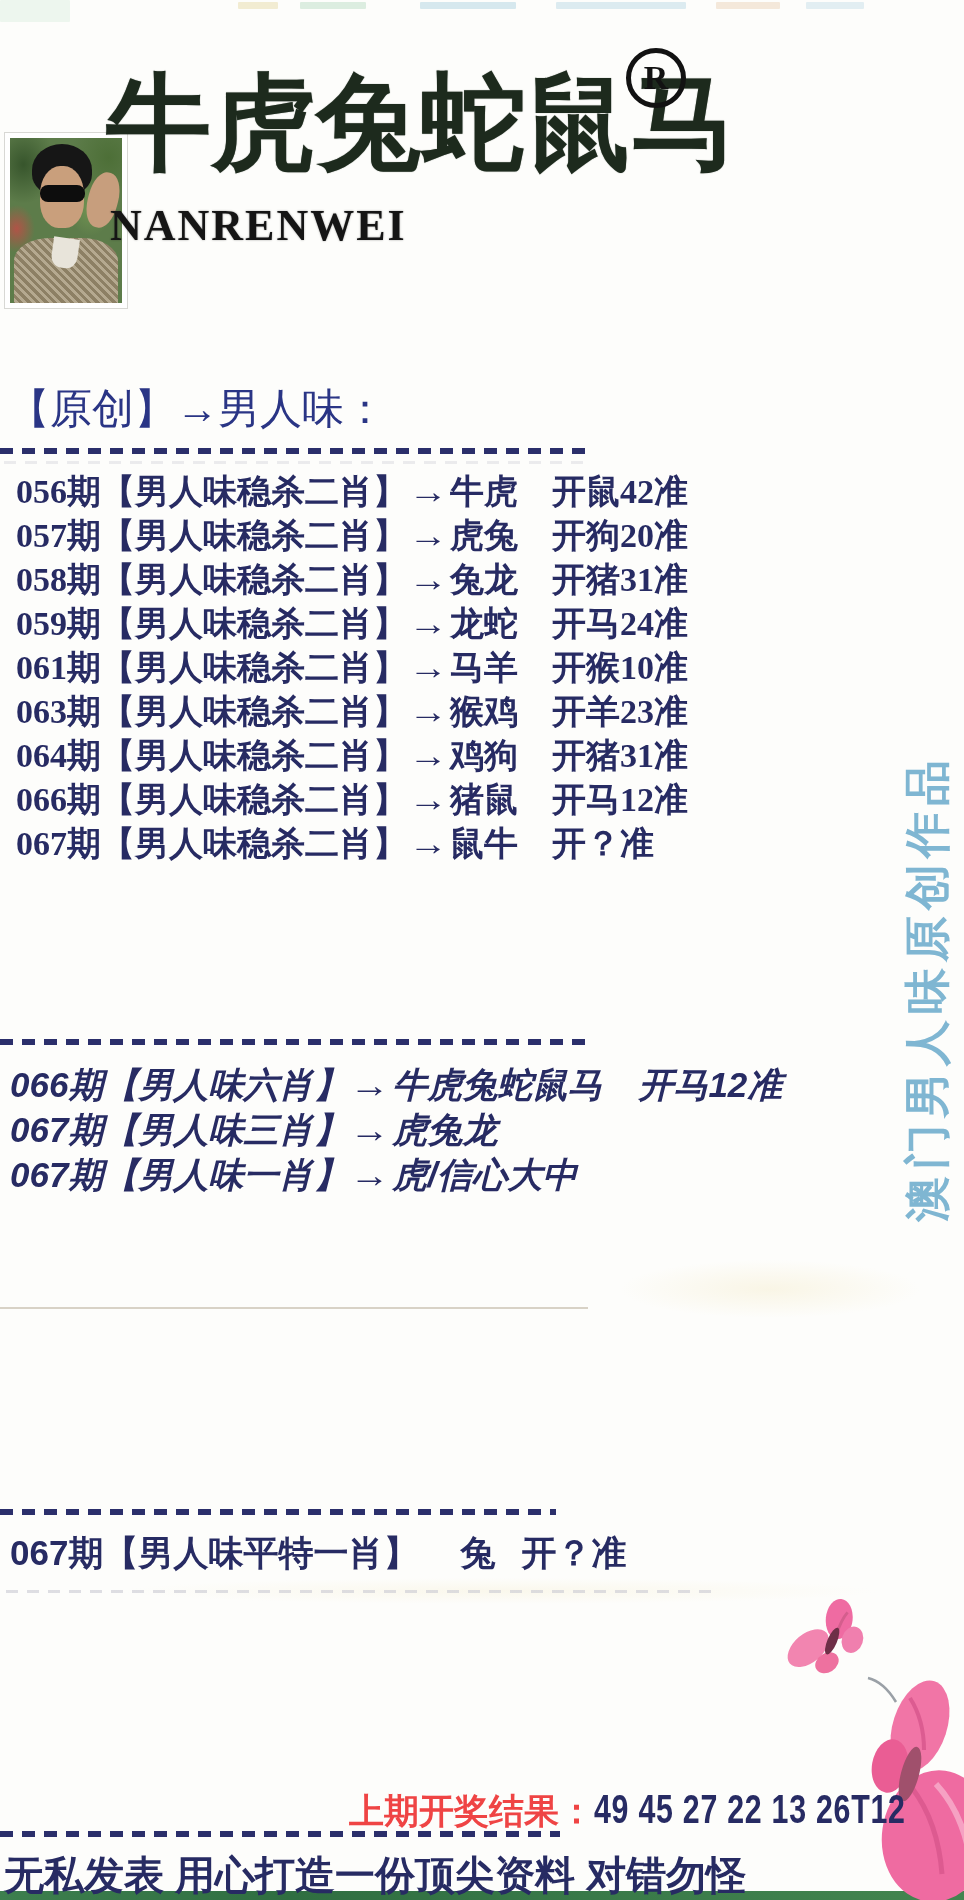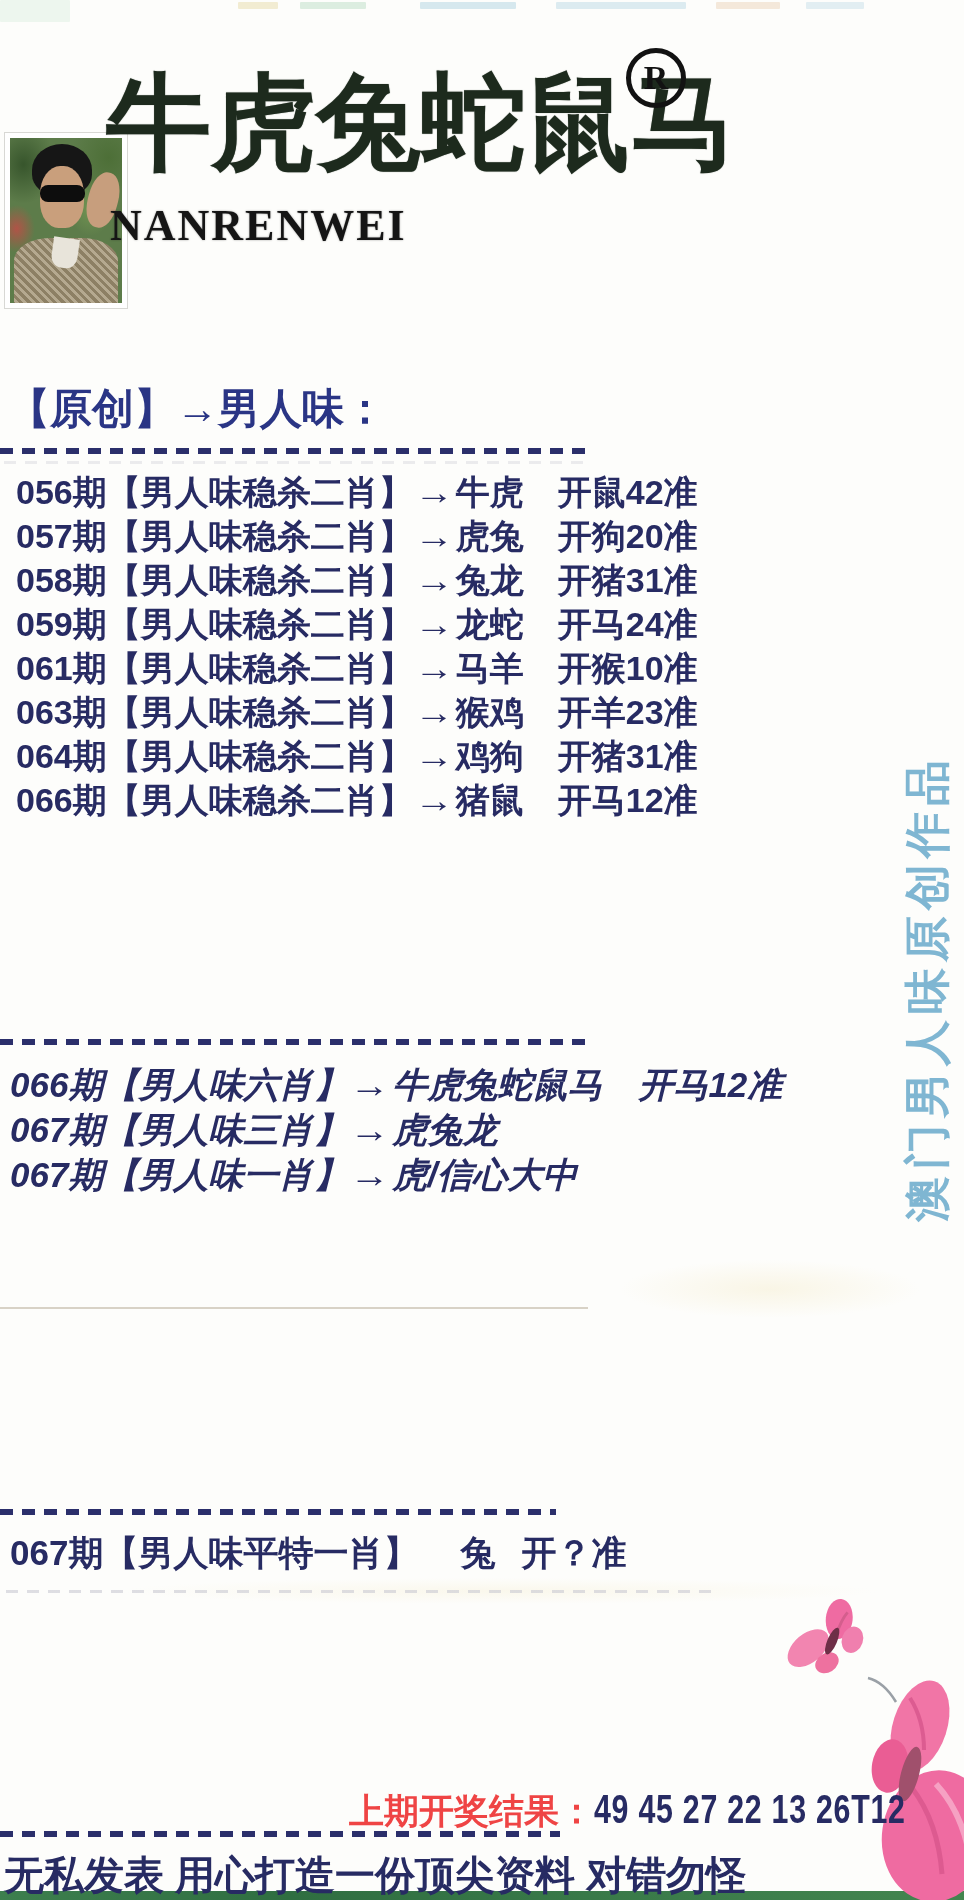--- a/index.html
+++ b/index.html
@@ -37,31 +37,31 @@
   .main-title{position:absolute;left:106px;top:55px;font-size:105px;font-weight:800;
     color:#1d2a1d;letter-spacing:0px;line-height:1.3;white-space:nowrap;
     text-shadow:0 0 1px rgba(20,35,20,.6);}
   .reg-mark{position:absolute;left:626px;top:48px;width:50px;height:50px;border:5px solid #121212;
     border-radius:50%;color:#121212;font-family:"Liberation Serif", serif;font-weight:700;
     font-size:34px;line-height:50px;text-align:center;}
   .sub-title{position:absolute;left:110px;top:200px;font-family:"Liberation Serif", serif;
     font-weight:700;font-size:44px;color:#151515;letter-spacing:2px;
     text-shadow:0 0 2px rgba(40,40,40,.45);}
   
-  .section-head{position:absolute;left:8px;top:381px;font-size:42px;font-weight:700;
+  .section-head{position:absolute;left:8px;top:381px;font-size:42px;font-weight:400;
     color:#2a3585;white-space:nowrap;}
   
   .dash-navy{position:absolute;height:6px;
     background:repeating-linear-gradient(90deg,#2b2f6b 0 13px,rgba(0,0,0,0) 13px 22px);}
   .dash-grey{position:absolute;height:3px;
     background:repeating-linear-gradient(90deg,#c9c9d2 0 12px,rgba(0,0,0,0) 12px 21px);}
   .line-faint{position:absolute;height:2px;background:#d8d2c6;}
   
   .list{position:absolute;white-space:nowrap;}
-  .row{height:44px;line-height:44px;font-size:34px;font-weight:700;color:#272b63;white-space:nowrap;}
+  .row{height:44px;line-height:44px;font-size:34px;font-weight:700;color:#272b63;white-space:nowrap;font-family:Liberation Serif, serif;}
   .row6{height:45px;line-height:45px;font-size:35px;font-weight:700;color:#272b63;white-space:nowrap;font-style:italic;}
   .arr{display:inline-block;font-weight:900;margin:0 5px 0 4px;transform:scaleX(1.15);}
   .pickw{display:inline-block;min-width:102px;}
   .res6{margin-left:36px;}
   .pingte-row{position:absolute;left:10px;top:1530px;font-size:35px;font-weight:700;
     color:#272b63;white-space:nowrap;}
   .pt-pick{margin-left:42px;}
   .pt-res{margin-left:26px;}
   
   .vwm{position:absolute;left:928px;top:988px;transform:translate(-50%,-50%) rotate(-90deg);
@@ -115,20 +115,21 @@
 
   <div class="list" style="left:16px;top:470px;">
     <div class="row"><span>056期</span><span>【男人味稳杀二肖】</span><span class="arr">→</span><span class="pickw">牛虎</span><span>开鼠42准</span></div>
     <div class="row"><span>057期</span><span>【男人味稳杀二肖】</span><span class="arr">→</span><span class="pickw">虎兔</span><span>开狗20准</span></div>
     <div class="row"><span>058期</span><span>【男人味稳杀二肖】</span><span class="arr">→</span><span class="pickw">兔龙</span><span>开猪31准</span></div>
     <div class="row"><span>059期</span><span>【男人味稳杀二肖】</span><span class="arr">→</span><span class="pickw">龙蛇</span><span>开马24准</span></div>
     <div class="row"><span>061期</span><span>【男人味稳杀二肖】</span><span class="arr">→</span><span class="pickw">马羊</span><span>开猴10准</span></div>
     <div class="row"><span>063期</span><span>【男人味稳杀二肖】</span><span class="arr">→</span><span class="pickw">猴鸡</span><span>开羊23准</span></div>
     <div class="row"><span>064期</span><span>【男人味稳杀二肖】</span><span class="arr">→</span><span class="pickw">鸡狗</span><span>开猪31准</span></div>
     <div class="row"><span>066期</span><span>【男人味稳杀二肖】</span><span class="arr">→</span><span class="pickw">猪鼠</span><span>开马12准</span></div>
+    <div class="row"><span>067期</span><span>【男人味稳杀二肖】</span><span class="arr">→</span><span class="pickw">鼠牛</span><span>开？准</span></div>
   </div>
 
   <div class="dash-navy" style="left:0;top:1039px;width:592px;"></div>
 
   <div class="list" style="left:10px;top:1062px;">
     <div class="row6"><span>066期</span><span>【男人味六肖】</span><span class="arr">→</span><span>牛虎兔蛇鼠马</span><span class="res6">开马12准</span></div>
     <div class="row6"><span>067期</span><span>【男人味三肖】</span><span class="arr">→</span><span>虎兔龙</span><span class="res6"></span></div>
     <div class="row6"><span>067期</span><span>【男人味一肖】</span><span class="arr">→</span><span>虎/信心大中</span><span class="res6"></span></div>
   </div>
 

